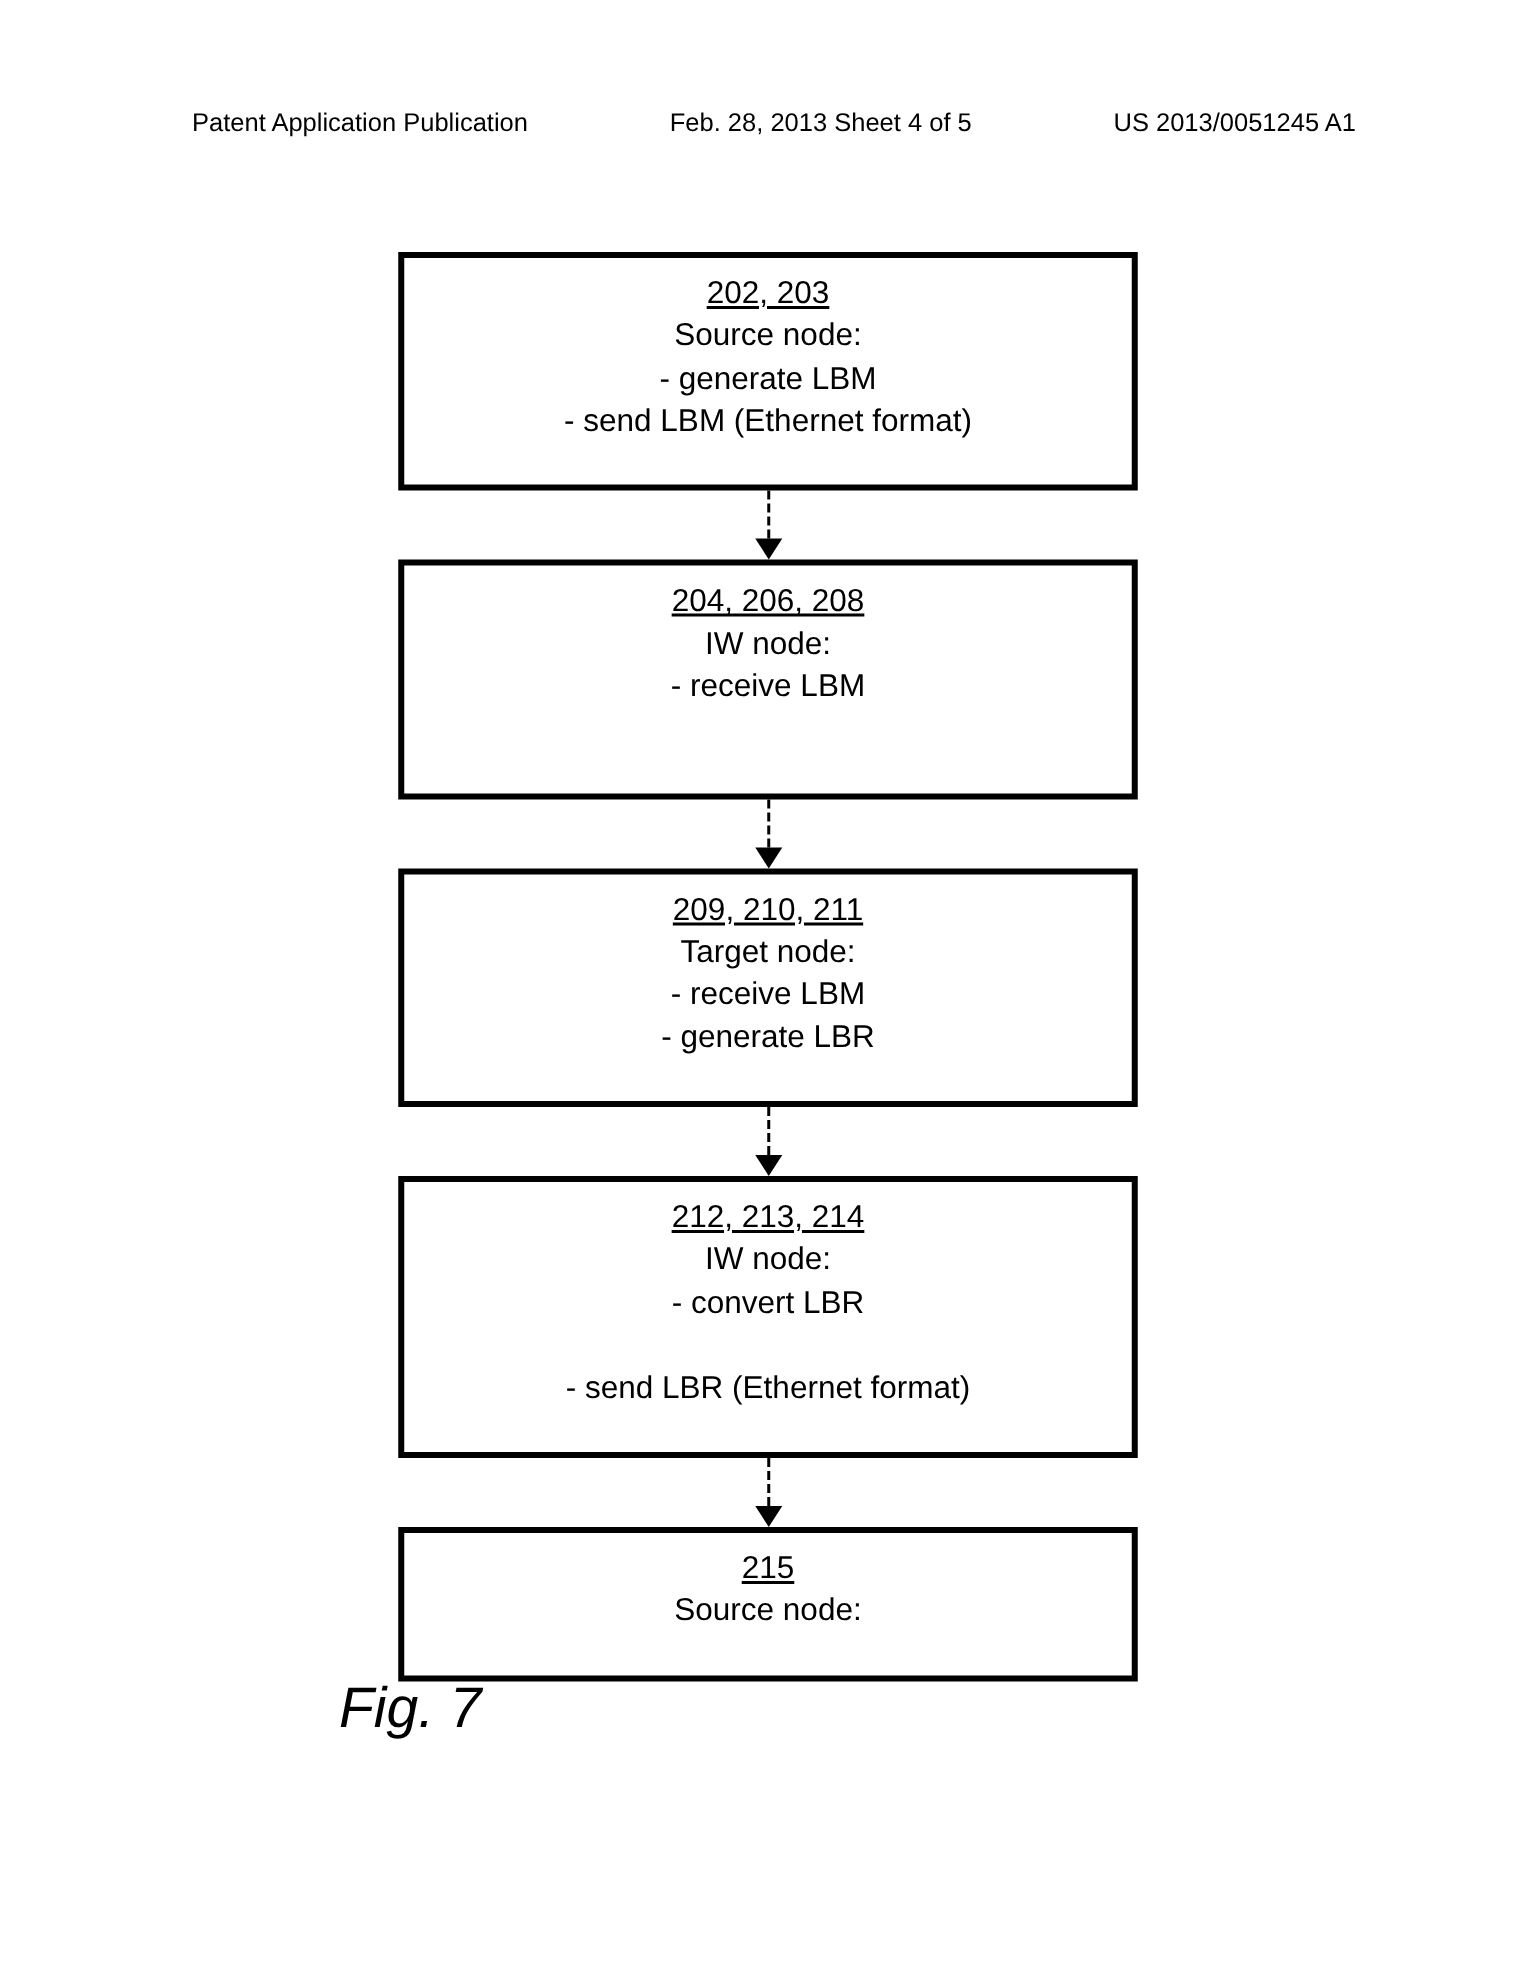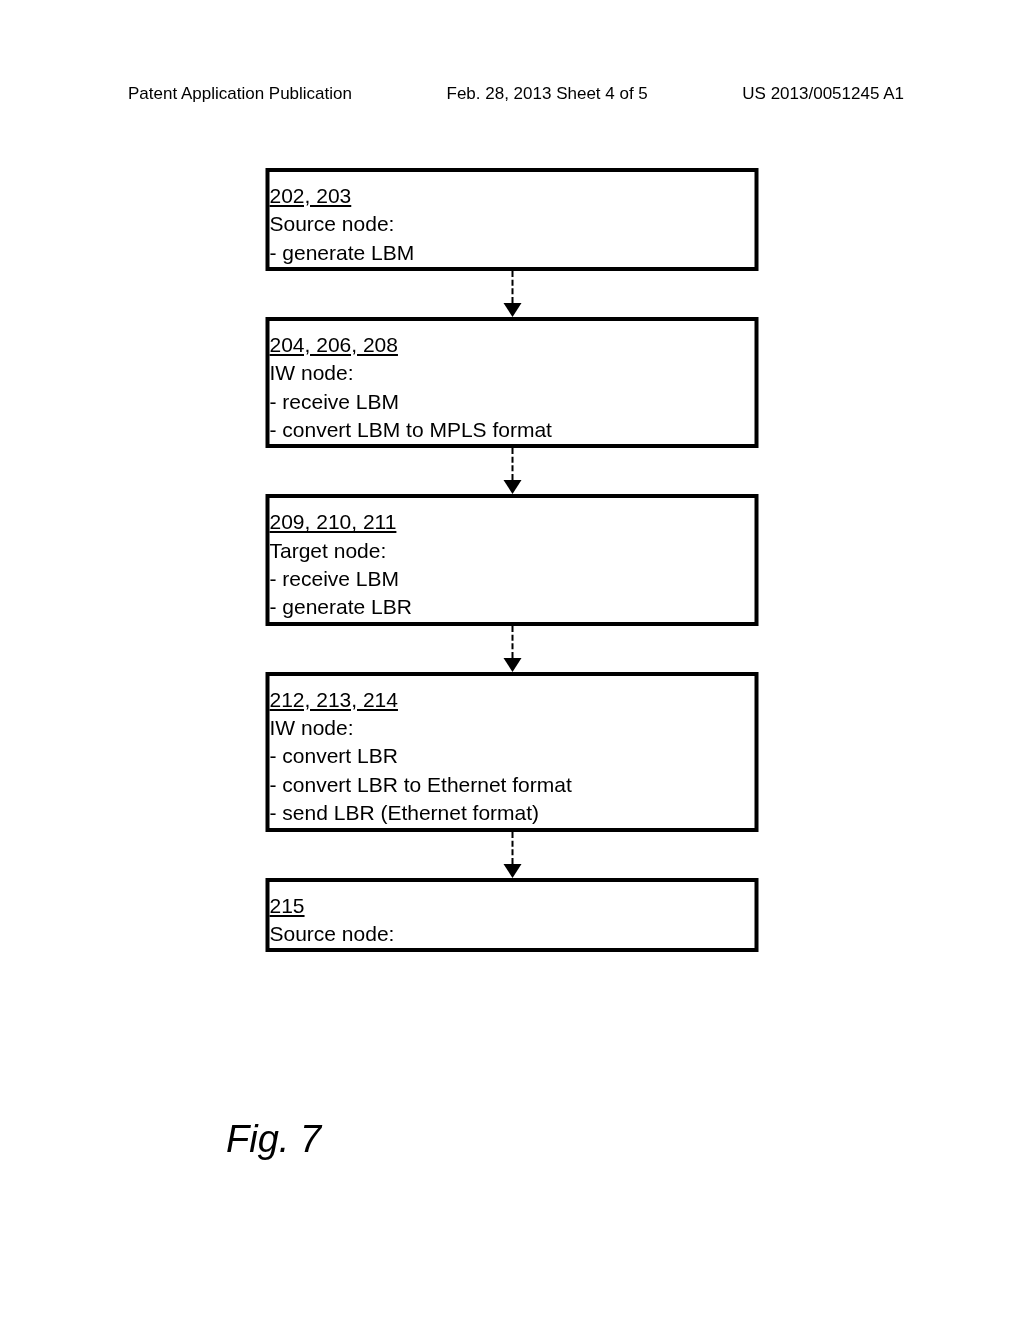--- a/index.html
+++ b/index.html
@@ -6,42 +6,43 @@
       margin: 0;
       padding: 0;
       font-family: Arial, Helvetica, sans-serif;
       background: #fff;
       width: 1024px;
       height: 1320px;
       position: relative;
     }
     .header {
       position: absolute;
-      top: 84px;
+      top: 72px;
       left: 0;
       width: 1024px;
       display: flex;
       justify-content: space-between;
       padding: 0 120px 0 128px;
       box-sizing: border-box;
       font-size: 17px;
     }
     .content-area {
       position: absolute;
       top: 168px;
       left: 50%;
       transform: translateX(-50%);
       display: flex;
       flex-direction: column;
       align-items: center;
     }
     .box {
       border: 4px solid #000;
       width: 493px;
-      padding: 10px 0 0 0;
+      text-align: center;
+      padding: 10px 0 28px 0;
       font-size: 21px;
       line-height: 1.35;
       box-sizing: border-box;
     }
     .box .step-ref {
       text-decoration: underline;
     }
     .connector {
       display: flex;
       flex-direction: column;
@@ -79,32 +80,33 @@
   <span>Feb. 28, 2013  Sheet 4 of 5</span>
   <span>US 2013/0051245 A1</span>
 </div>
 
 <div class="content-area">
 
   <div class="box">
     <span class="step-ref">202, 203</span><br>
     <span>Source node:</span><br>
     <span>- generate LBM</span><br>
+    <span>- send LBM (Ethernet format)</span>
   </div>
 
   <div class="connector">
     <div class="connector-line"></div>
     <div class="connector-arrow"></div>
   </div>
 
   <div class="box">
     <span class="step-ref">204, 206, 208</span><br>
     <span>IW node:</span><br>
     <span>- receive LBM</span><br>
-    <span>- convert LBM to MPLS format</span><br>
+    <br>
   </div>
 
   <div class="connector">
     <div class="connector-line"></div>
     <div class="connector-arrow"></div>
   </div>
 
   <div class="box">
     <span class="step-ref">209, 210, 211</span><br>
     <span>Target node:</span><br>
@@ -114,21 +116,21 @@
 
   <div class="connector">
     <div class="connector-line"></div>
     <div class="connector-arrow"></div>
   </div>
 
   <div class="box">
     <span class="step-ref">212, 213, 214</span><br>
     <span>IW node:</span><br>
     <span>- convert LBR</span><br>
-    <span>- convert LBR to Ethernet format</span><br>
+    <br>
     <span>- send LBR (Ethernet format)</span>
   </div>
 
   <div class="connector">
     <div class="connector-line"></div>
     <div class="connector-arrow"></div>
   </div>
 
   <div class="box">
     <span class="step-ref">215</span><br>

